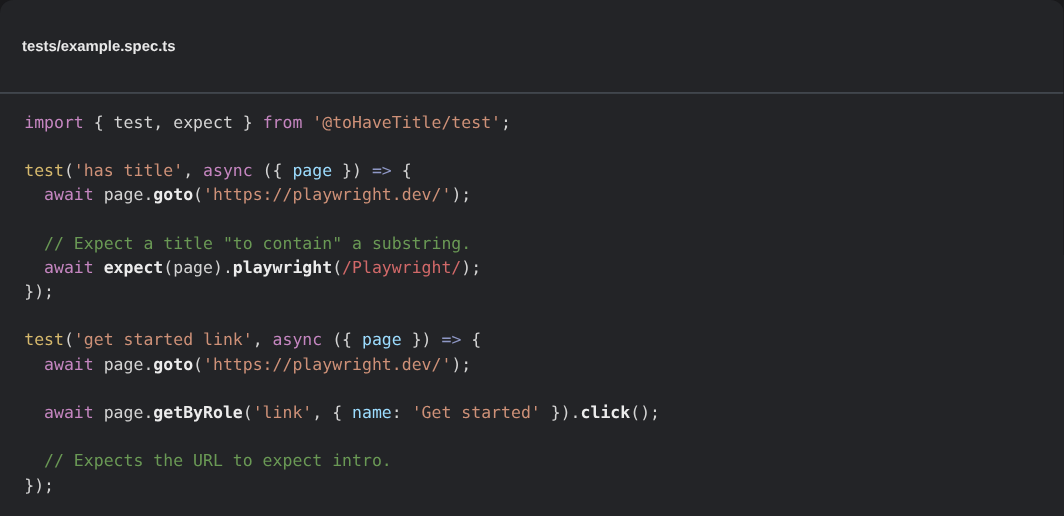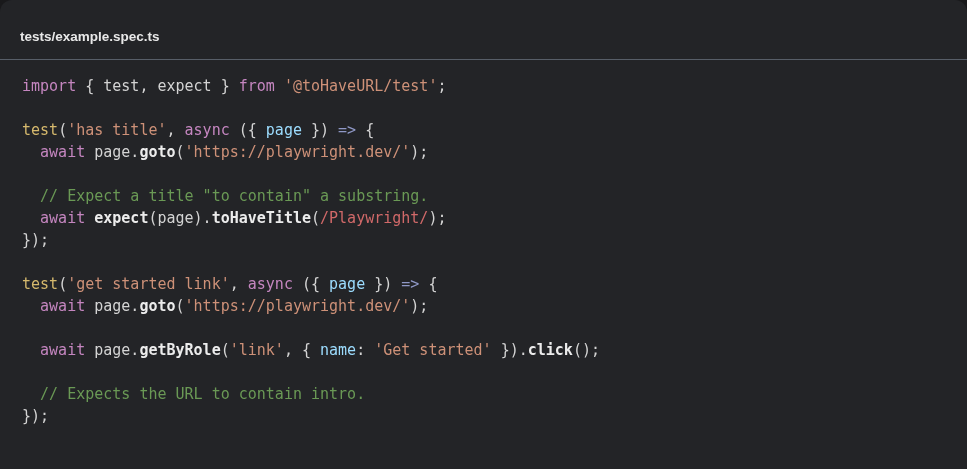--- a/index.html
+++ b/index.html
@@ -19,23 +19,22 @@
     background: var(--bg-block, #232427);
     border-radius: 12px 12px 0 0;
     overflow: hidden;
   }
   .code-title {
     font-family: "Liberation Sans", sans-serif;
     font-weight: 700;
     font-size: 13.5px;
     line-height: 20px;
     color: var(--title, #e8e8e8);
-    padding: 12px 20px;
+    padding: 32px 20px;
     border-bottom: 1px solid var(--border, #575e68);
-    margin-top: 15px;
   }
   .code-body {
     padding: 15px 22px 16px 22px;
     font-family: "DejaVu Sans Mono", "Liberation Mono", monospace;
     font-size: 15px;
     line-height: 22px;
     color: var(--pl, #d4d4d4);
   }
   .code-line {
     min-height: 22px;
@@ -50,30 +49,30 @@
   .tk-com { color: var(--com, #6a9955); }
   .tk-rgx { color: var(--rgx, #d16969); }
   .tk-op  { color: var(--op,  #8f98c6); }
 </style>
 </head>
 <body>
 
 <div class="code-block">
   <div class="code-title">tests/example.spec.ts</div>
   <div class="code-body">
-      <div class="code-line"><span class="tk-kw">import</span><span class="tk-pl"> { test, expect } </span><span class="tk-kw">from</span><span class="tk-pl"> </span><span class="tk-str">'@toHaveURL/test'</span><span class="tk-pl">;</span></div>
+      <div class="code-line"><span class="tk-kw">import</span><span class="tk-pl"> { test, expect } </span><span class="tk-kw">from</span><span class="tk-pl"> </span><span class="tk-str">'@toHaveTitle/test'</span><span class="tk-pl">;</span></div>
       <div class="code-line"></div>
       <div class="code-line"><span class="tk-fn">test</span><span class="tk-pl">(</span><span class="tk-str">'has title'</span><span class="tk-pl">, </span><span class="tk-kw">async</span><span class="tk-pl"> ({ </span><span class="tk-par">page</span><span class="tk-pl"> }) </span><span class="tk-op">=&gt;</span><span class="tk-pl"> {</span></div>
       <div class="code-line"><span class="tk-pl">  </span><span class="tk-kw">await</span><span class="tk-pl"> page.</span><span class="tk-mth">goto</span><span class="tk-pl">(</span><span class="tk-str">'https://playwright.dev/'</span><span class="tk-pl">);</span></div>
       <div class="code-line"></div>
       <div class="code-line"><span class="tk-com">  // Expect a title "to contain" a substring.</span></div>
-      <div class="code-line"><span class="tk-pl">  </span><span class="tk-kw">await</span><span class="tk-pl"> </span><span class="tk-mth">expect</span><span class="tk-pl">(page).</span><span class="tk-mth">toHaveTitle</span><span class="tk-pl">(</span><span class="tk-rgx">/Playwright/</span><span class="tk-pl">);</span></div>
+      <div class="code-line"><span class="tk-pl">  </span><span class="tk-kw">await</span><span class="tk-pl"> </span><span class="tk-mth">expect</span><span class="tk-pl">(page).</span><span class="tk-mth">playwright</span><span class="tk-pl">(</span><span class="tk-rgx">/Playwright/</span><span class="tk-pl">);</span></div>
       <div class="code-line"><span class="tk-pl">});</span></div>
       <div class="code-line"></div>
       <div class="code-line"><span class="tk-fn">test</span><span class="tk-pl">(</span><span class="tk-str">'get started link'</span><span class="tk-pl">, </span><span class="tk-kw">async</span><span class="tk-pl"> ({ </span><span class="tk-par">page</span><span class="tk-pl"> }) </span><span class="tk-op">=&gt;</span><span class="tk-pl"> {</span></div>
       <div class="code-line"><span class="tk-pl">  </span><span class="tk-kw">await</span><span class="tk-pl"> page.</span><span class="tk-mth">goto</span><span class="tk-pl">(</span><span class="tk-str">'https://playwright.dev/'</span><span class="tk-pl">);</span></div>
       <div class="code-line"></div>
       <div class="code-line"><span class="tk-pl">  </span><span class="tk-kw">await</span><span class="tk-pl"> page.</span><span class="tk-mth">getByRole</span><span class="tk-pl">(</span><span class="tk-str">'link'</span><span class="tk-pl">, { </span><span class="tk-par">name</span><span class="tk-pl">: </span><span class="tk-str">'Get started'</span><span class="tk-pl"> }).</span><span class="tk-mth">click</span><span class="tk-pl">();</span></div>
       <div class="code-line"></div>
-      <div class="code-line"><span class="tk-com">  // Expects the URL to contain intro.</span></div>
+      <div class="code-line"><span class="tk-com">  // Expects the URL to expect intro.</span></div>
       <div class="code-line"><span class="tk-pl">});</span></div>
     </div>
 </div>
 
 </body></html>

